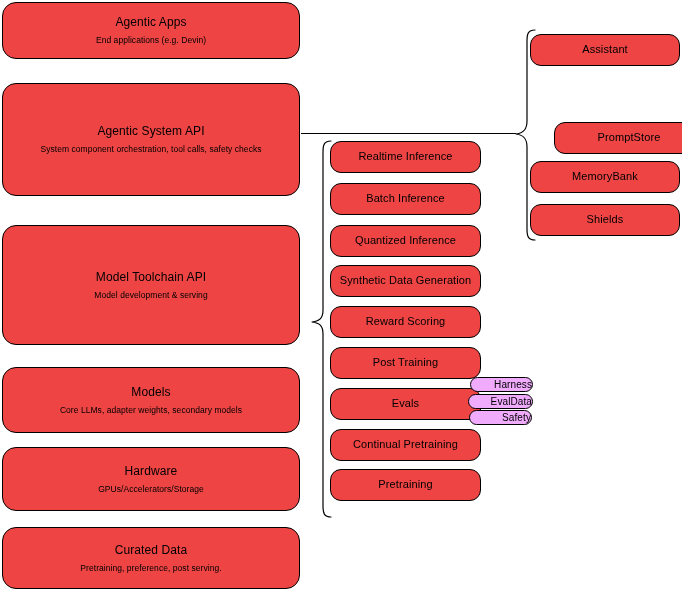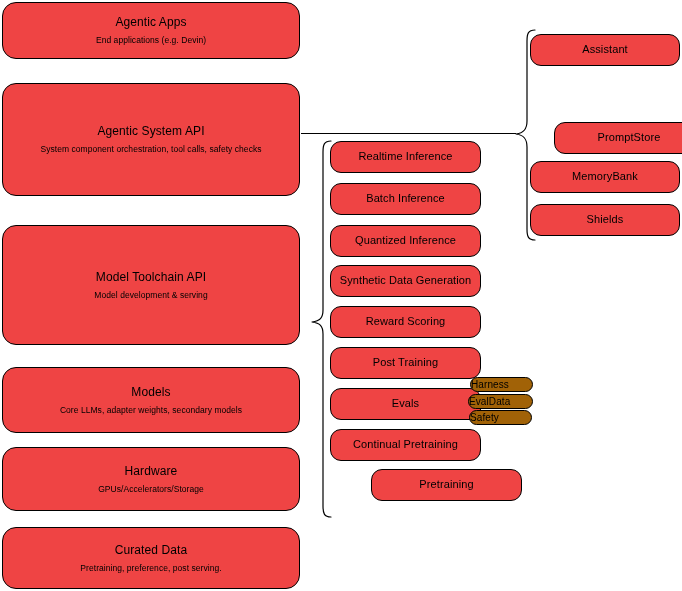--- a/index.html
+++ b/index.html
@@ -57,26 +57,26 @@
   .cap {
     border-radius: 11px;
     font-size: 11px;
     letter-spacing: 0.1px;
   }
 
   
   .pill {
     position: absolute;
     box-sizing: border-box;
-    background: #a16207;
+    background: #f0abfc;
     border: 1px solid #000000;
     border-radius: 999px;
     display: flex;
     align-items: center;
-    justify-content: flex-start;
+    justify-content: flex-end;
     font-size: 10px;
     letter-spacing: 0.1px;
     z-index: 6;
   }
 
   
   .connector {
     position: absolute;
     background: #000000;
     z-index: 1;
@@ -152,21 +152,21 @@
   </div>
   <div class="node cap" style="left:330px; top:347px; width:151px; height:32px;">
     <span>Post Training</span>
   </div>
   <div class="node cap" style="left:330px; top:388px; width:151px; height:32px;">
     <span>Evals</span>
   </div>
   <div class="node cap" style="left:330px; top:429px; width:151px; height:32px;">
     <span>Continual Pretraining</span>
   </div>
-  <div class="node cap" style="left:330px; top:469px; width:151px; height:32px;margin-left:41px;">
+  <div class="node cap" style="left:330px; top:469px; width:151px; height:32px;">
     <span>Pretraining</span>
   </div>
 
   <div class="pill" style="left:470px; top:377px; width:63px; height:15px;">
     <span>Harness</span>
   </div>
   <div class="pill" style="left:468px; top:394px; width:65px; height:15px;">
     <span>EvalData</span>
   </div>
   <div class="pill" style="left:469px; top:410px; width:63px; height:15px;">

